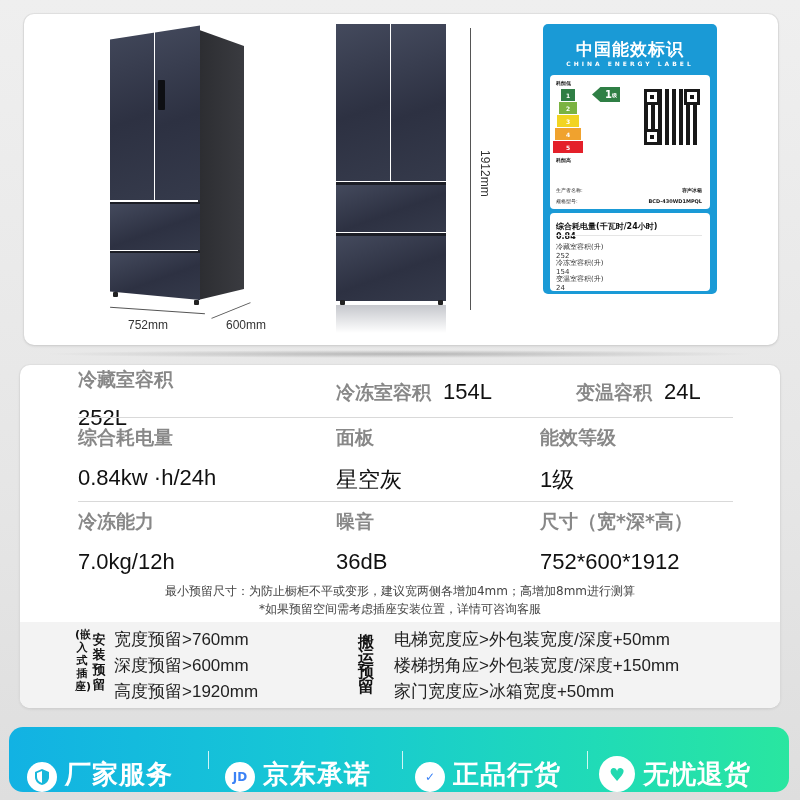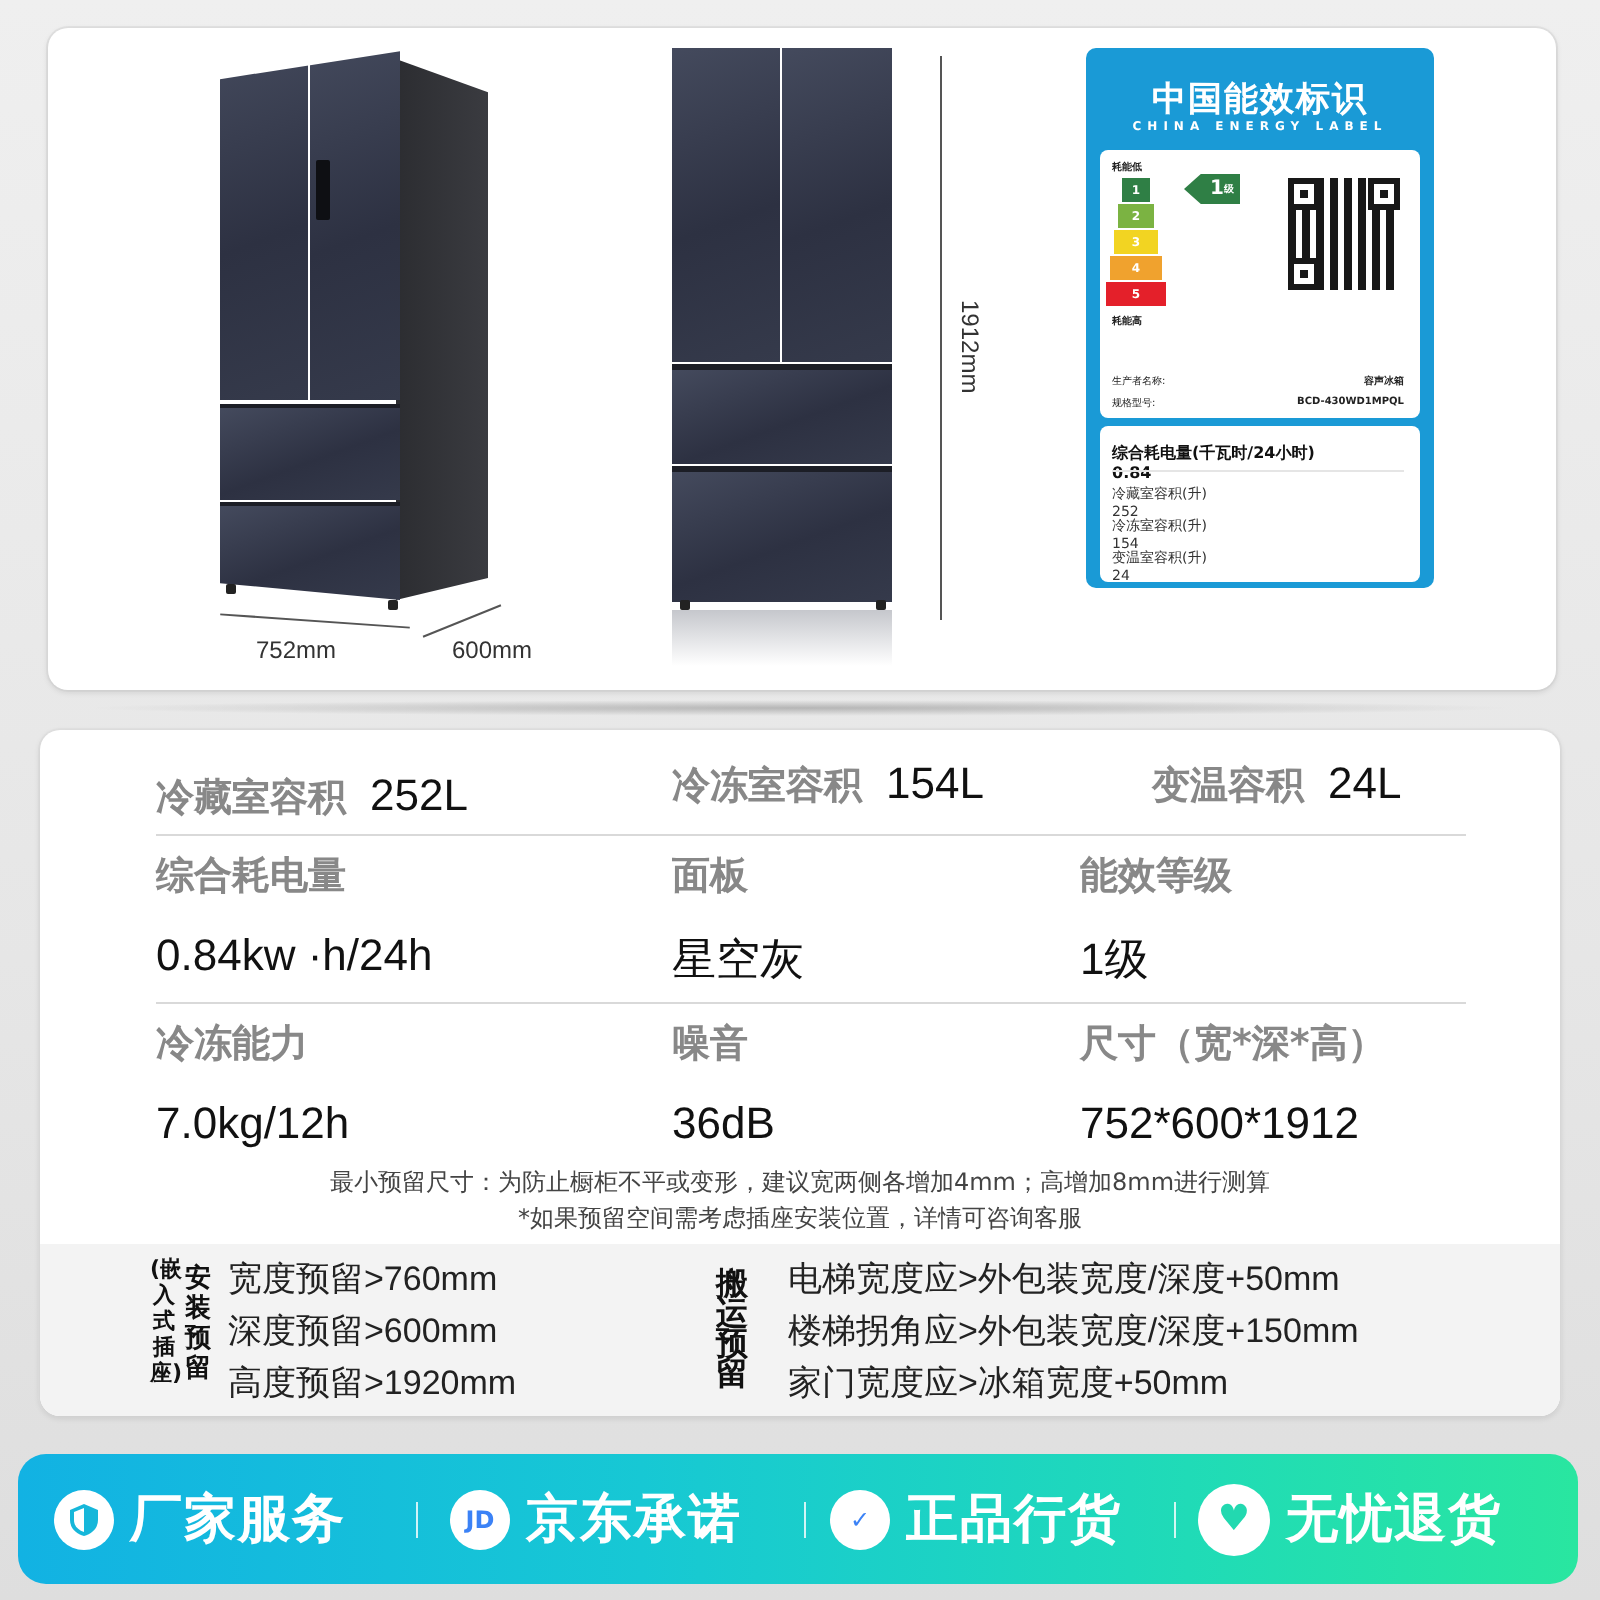--- a/index.html
+++ b/index.html
@@ -111,21 +111,21 @@
   }
   .vert {
     position: absolute; font-size: 12px; font-weight: bold; color: #111; line-height: 13px; width: 14px; text-align: center;
   }
   .res-line { position: absolute; font-size: 17px; color: #222; font-family: "Liberation Sans", sans-serif; }
   
   .banner {
     position: absolute; left: 9px; top: 727px; width: 780px; height: 65px; border-radius: 14px;
     background: linear-gradient(90deg, #12b2e3 0%, #17c8d4 40%, #20dbb7 75%, #29e6a0 100%);
   }
-  .b-item { position: absolute; top: 0; height: 65px; display: flex; align-items: center; gap: 8px; }
+  .b-item { position: absolute; top: 0; height: 65px; display: flex; align-items: flex-end; gap: 8px; }
   .b-icon {
     width: 30px; height: 30px; border-radius: 50%; background: #fff; color: #3b82f6;
     display: flex; align-items: center; justify-content: center; font-size: 12px; font-weight: bold;
   }
   .b-label { color: #fff; font-size: 26px; font-weight: bold; letter-spacing: 1px; }
   .b-sep { position: absolute; top: 24px; width: 1px; height: 18px; background: rgba(255,255,255,0.8); }
 </style>
 </head>
 <body>
 
@@ -204,21 +204,21 @@
       <span>24</span>
     </div>
   </div>
   <div class="energy-footer">依据国家标准: GB 12021.2-2015</div>
 </div>
 
 <div class="shadow-bar"></div>
 
 <div class="spec-card">
 
-  <div class="cell-inline" style="left:58px;top:20px;">
+  <div class="cell-inline" style="left:58px;top:2px;flex-direction:column;">
     <span class="lbl">冷藏室容积</span>
     <span class="val">252L</span>
   </div>
   <div class="cell-inline" style="left:316px;top:14px;">
     <span class="lbl">冷冻室容积</span>
     <span class="val">154L</span>
   </div>
   <div class="cell-inline" style="left:520px;top:14px;margin-left:36px;">
     <span class="lbl">变温容积</span>
     <span class="val">24L</span>

